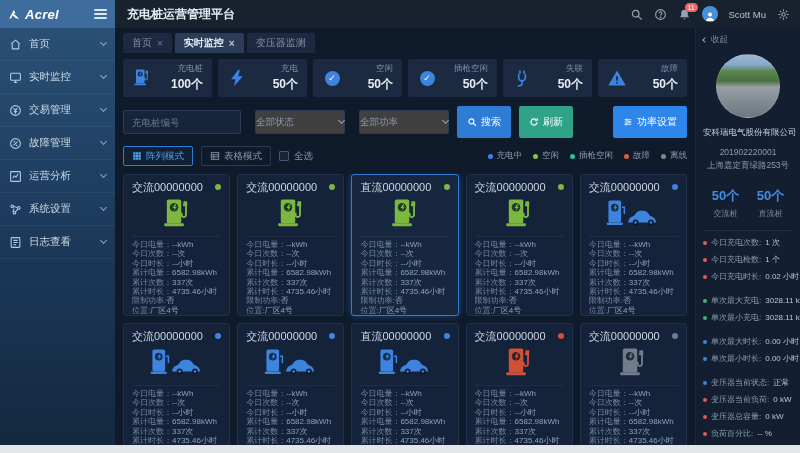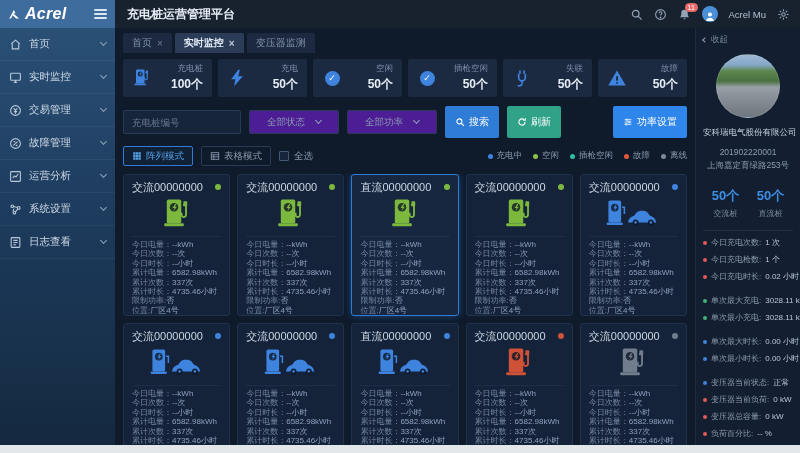--- a/index.html
+++ b/index.html
@@ -5,21 +5,21 @@
   *{margin:0;padding:0;box-sizing:border-box;}
   html,body{width:800px;height:453px;overflow:hidden;}
   body{font-family:"Liberation Sans","DejaVu Sans",sans-serif;background:#0f1a2b;}
   .app{width:800px;height:453px;display:flex;flex-direction:column;}
 
   
   .hdr{height:28px;flex:0 0 28px;background:#18222f;display:flex;align-items:center;}
   .hdr-logo{width:115px;height:100%;background:#3e6d9d;display:flex;align-items:center;padding:0 8px;gap:4px;}
   .logo-mark{width:13px;height:13px;display:inline-flex;}
   .logo-mark svg{width:100%;height:100%;}
-  .logo-text{color:#fff;font-weight:bold;font-style:italic;font-size:16px;letter-spacing:.3px;}
+  .logo-text{color:#fff;font-weight:bold;font-style:italic;font-size:13px;letter-spacing:.3px;}
   .hamburger{margin-left:auto;width:13px;display:flex;flex-direction:column;gap:2.5px;cursor:pointer;}
   .hamburger i{height:1.6px;background:#dbe6f2;border-radius:1px;display:block;}
   .hdr-title{margin-left:12px;font-size:12px;font-weight:bold;color:#e7eef6;}
   .hdr-right{margin-left:auto;display:flex;align-items:center;gap:11px;padding-right:10px;color:#93a2b5;}
   .hicon{width:13px;height:13px;display:inline-flex;cursor:pointer;}
   .hicon svg{width:100%;height:100%;}
   .bell{position:relative;}
   .badge{position:absolute;top:-5px;left:7px;background:#e86a6a;color:#fff;font-size:7px;line-height:9px;padding:0 3px;border-radius:5px;}
   .avatar{width:16px;height:16px;border-radius:50%;background:#4a90d9;display:inline-flex;align-items:flex-end;justify-content:center;overflow:hidden;cursor:pointer;}
   .avatar svg{width:12px;height:12px;}
@@ -47,21 +47,21 @@
   .stat-icon{width:20px;height:20px;color:#3e83dd;display:inline-flex;align-items:center;justify-content:center;flex:0 0 20px;}
   .stat-icon svg{width:100%;height:100%;}
   .check-circle{width:15px;height:15px;background:#3e83dd;color:#fff;border-radius:50%;font-size:9px;display:inline-flex;align-items:center;justify-content:center;}
   .stat-right{display:flex;flex-direction:column;align-items:flex-end;gap:1px;min-width:0;}
   .stat-label{font-size:8.5px;color:#7e8ea5;white-space:nowrap;}
   .stat-value{font-size:12px;font-weight:bold;color:#e8eef6;white-space:nowrap;}
 
   .filters{display:flex;gap:8px;margin-top:9px;flex:0 0 24px;align-items:center;}
   .f-input{width:118px;height:24px;background:#17253b;border:1px solid #2a3b57;border-radius:2px;color:#aebdd0;font-size:9.5px;padding:4px 8px;outline:none;font-family:inherit;}
   .f-input::placeholder{color:#66788f;}
-  .f-select{width:90px;height:24px;background:#4c1d95;border:1px solid #2a3b57;border-radius:2px;color:#8b9bb0;font-size:9.5px;display:flex;align-items:center;justify-content:space-between;padding:0 17px;cursor:pointer;white-space:nowrap;}
+  .f-select{width:90px;height:24px;background:#404040;border:1px solid #2a3b57;border-radius:2px;color:#8b9bb0;font-size:9.5px;display:flex;align-items:center;justify-content:space-between;padding:0 0;cursor:pointer;white-space:nowrap;margin-left:6px;}
   .btn{height:24px;border:none;border-radius:2px;color:#fff;font-size:10px;display:inline-flex;align-items:center;gap:4px;padding:16px 10px;cursor:pointer;font-family:inherit;white-space:nowrap;}
   .btn-blue{background:#2e7cd6;}
   .btn-green{background:#2fa287;}
   .btn-bright{background:#2e86ea;}
   .bicon{width:10px;height:10px;display:inline-flex;}
   .bicon svg{width:100%;height:100%;}
   .spacer{flex:1;}
 
   .moderow{display:flex;align-items:center;gap:8px;margin-top:8px;flex:0 0 20px;}
   .mode{height:20px;background:transparent;border:1px solid #2a3b57;border-radius:2px;color:#8b9bb0;font-size:9.5px;display:inline-flex;align-items:center;gap:4px;padding:0 8px;cursor:pointer;font-family:inherit;white-space:nowrap;}
@@ -146,21 +146,21 @@
             <path d="M10 19a2 2 0 004 0z"></path>
           </svg>
           <span class="badge">11</span>
         </span>
       <span class="avatar">
           <svg viewBox="0 0 24 24" fill="#fff">
             <circle cx="12" cy="9" r="4"></circle>
             <path d="M4 22c1-4.5 4.5-6.5 8-6.5s7 2 8 6.5z"></path>
           </svg>
         </span>
-      <span class="uname">Acrel Mu</span>
+      <span class="uname">Scott Mu</span>
       <span class="hicon">
           <svg viewBox="0 0 24 24" fill="none" stroke="currentColor" stroke-width="2">
             <circle cx="12" cy="12" r="3.2"></circle>
             <path d="M12 2.5v3.5M12 18v3.5M2.5 12H6M18 12h3.5M5.2 5.2l2.5 2.5M16.3 16.3l2.5 2.5M18.8 5.2l-2.5 2.5M7.7 16.3l-2.5 2.5"></path>
           </svg>
         </span>
     </div>
   </header>
 
   <div class="body-row">

